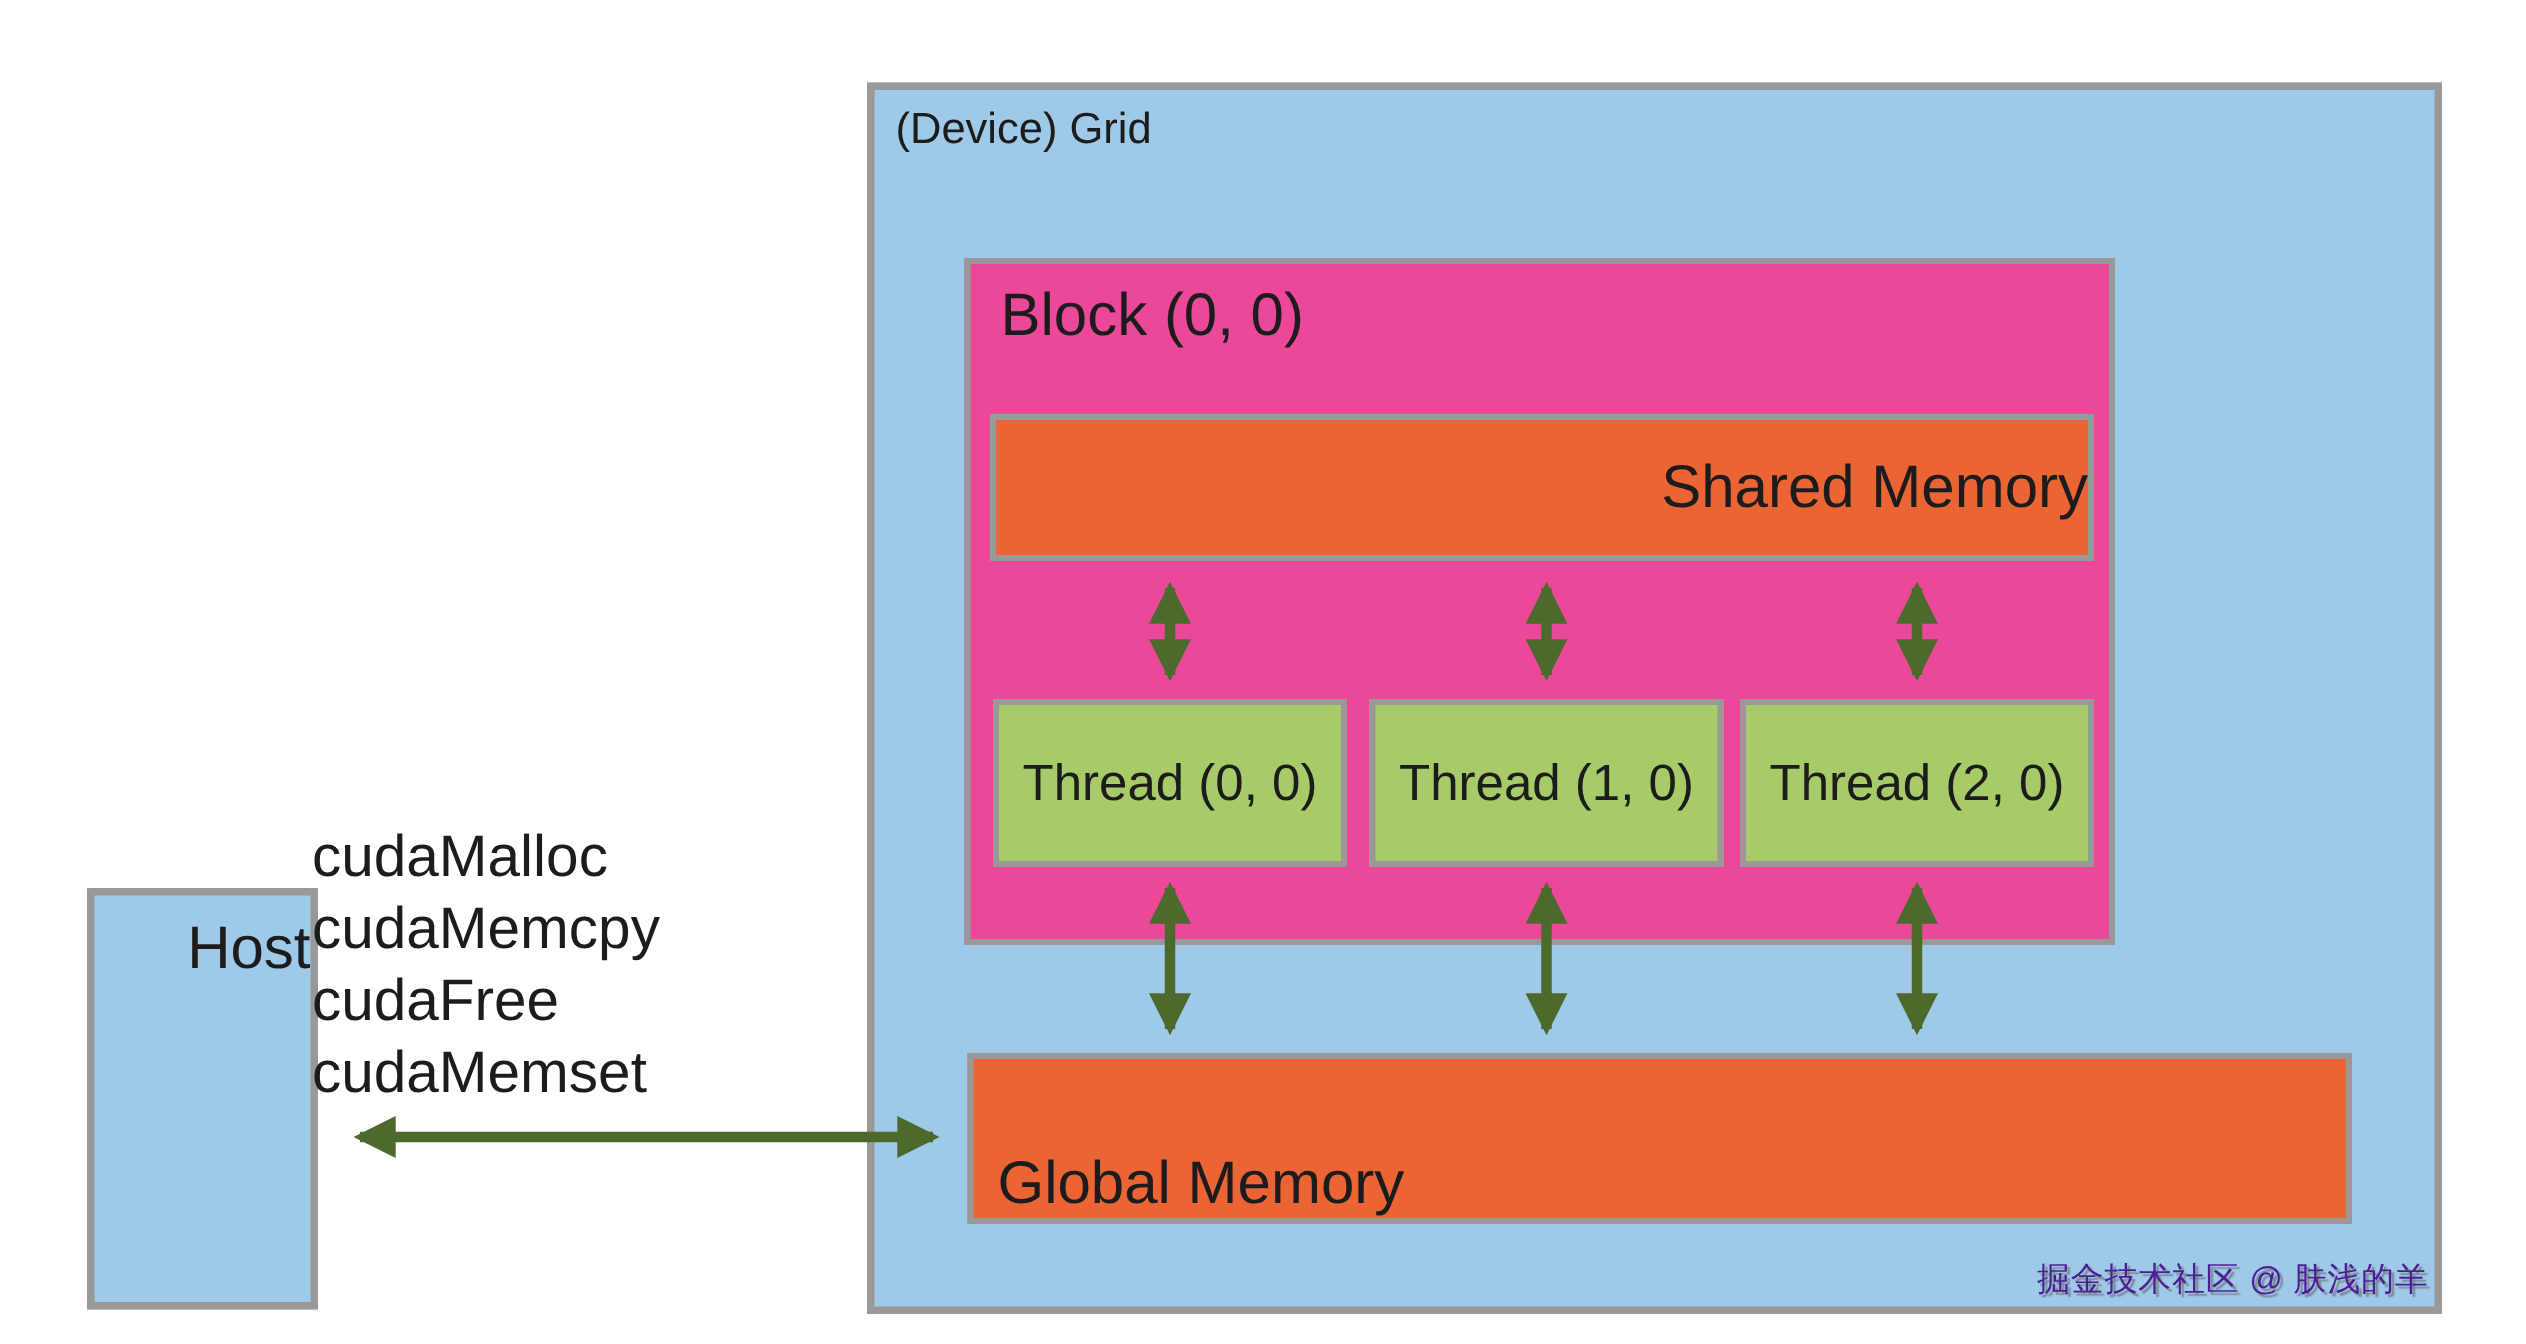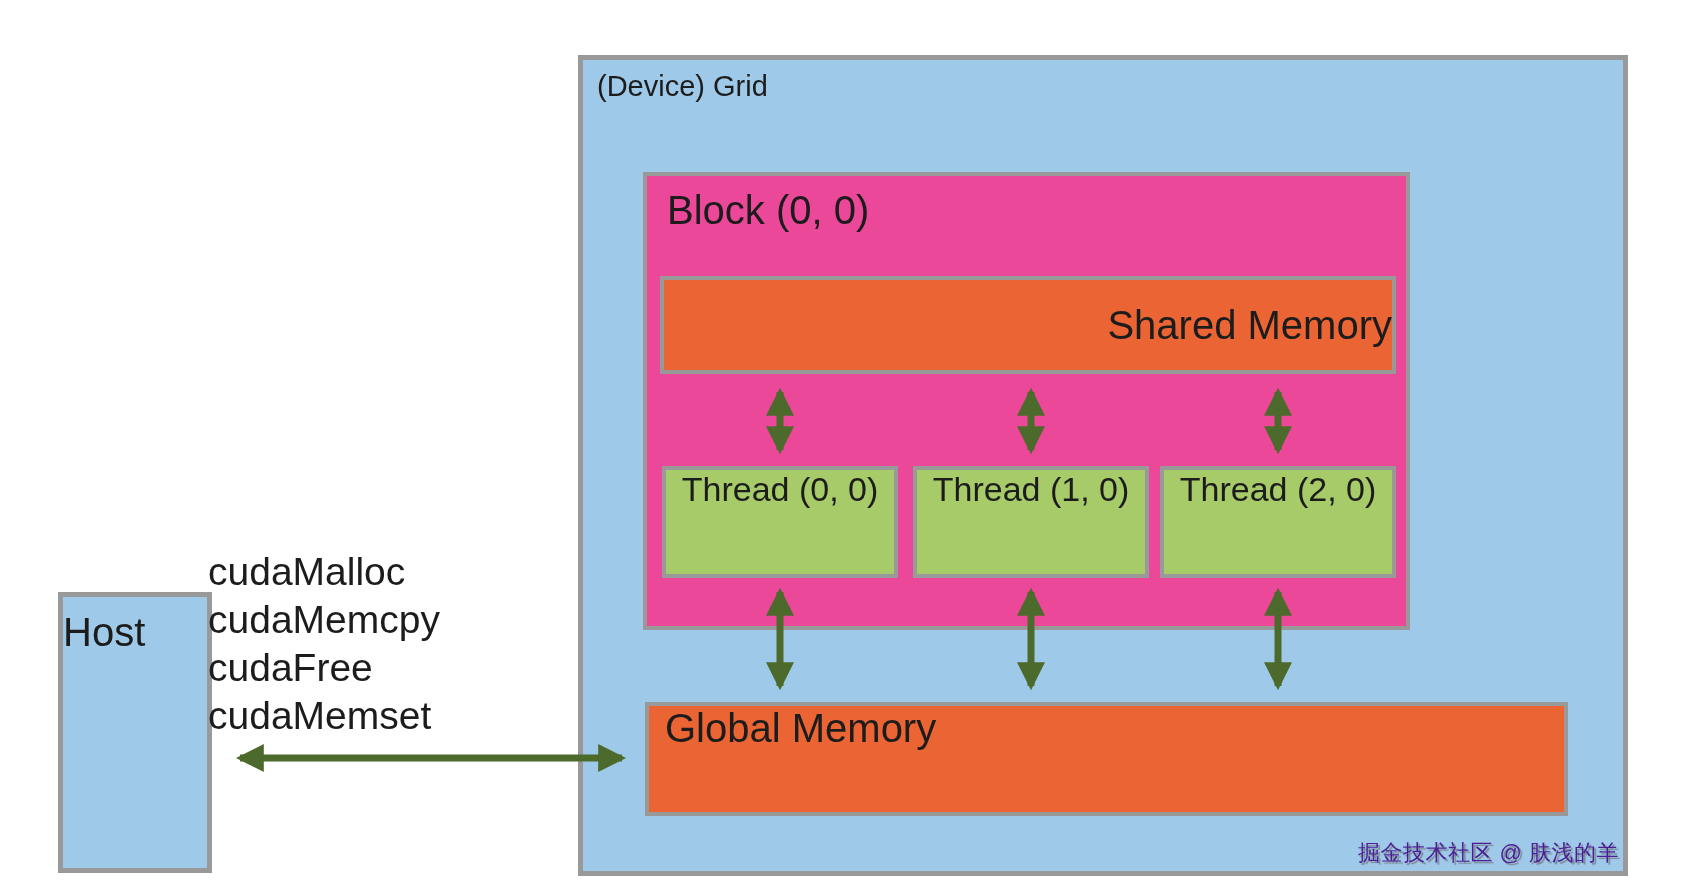--- a/index.html
+++ b/index.html
@@ -21,21 +21,21 @@
   
   .device-grid {
     left: 578px; top: 55px; width: 1050px; height: 821px;
     background: #9fc9e8;
     border: 5px solid #999999;
   }
   .host-box {
     left: 58px; top: 592px; width: 154px; height: 281px;
     background: #9fc9e8;
     border: 5px solid #999999;
-    text-align: left;
+    text-align: right;
   }
   .host-label {
     margin-top: 13px;
     font-size: 40px;
     line-height: 1.1;
   }
   .device-grid-label {
     position: absolute;
     left: 14px; top: 10px;
     font-size: 29px;
@@ -58,31 +58,31 @@
     left: 13px; top: 100px; width: 736px; height: 98px;
     background: #ea6434;
     border: 4px solid #999999;
     display: flex; align-items: center; justify-content: flex-end;
     font-size: 40px;
   }
   .global-memory {
     left: 62px; top: 642px; width: 923px; height: 114px;
     background: #ea6434;
     border: 4px solid #999999;
-    display: flex; align-items: flex-start;
+    display: flex; align-items: flex-end;
     padding-left: 16px;
     font-size: 40px;
   }
 
   
   .thread-box {
     top: 290px; width: 236px; height: 112px;
     background: #a6cb68;
     border: 4px solid #999999;
-    display: flex; align-items: flex-start; justify-content: center;
+    display: flex; align-items: center; justify-content: center;
     font-size: 34px;
     white-space: nowrap;
   }
   .t0 { left: 15px; }
   .t1 { left: 266px; }
   .t2 { left: 513px; }
 
   
   .api-calls {
     left: 208px; top: 548px; width: 340px;

